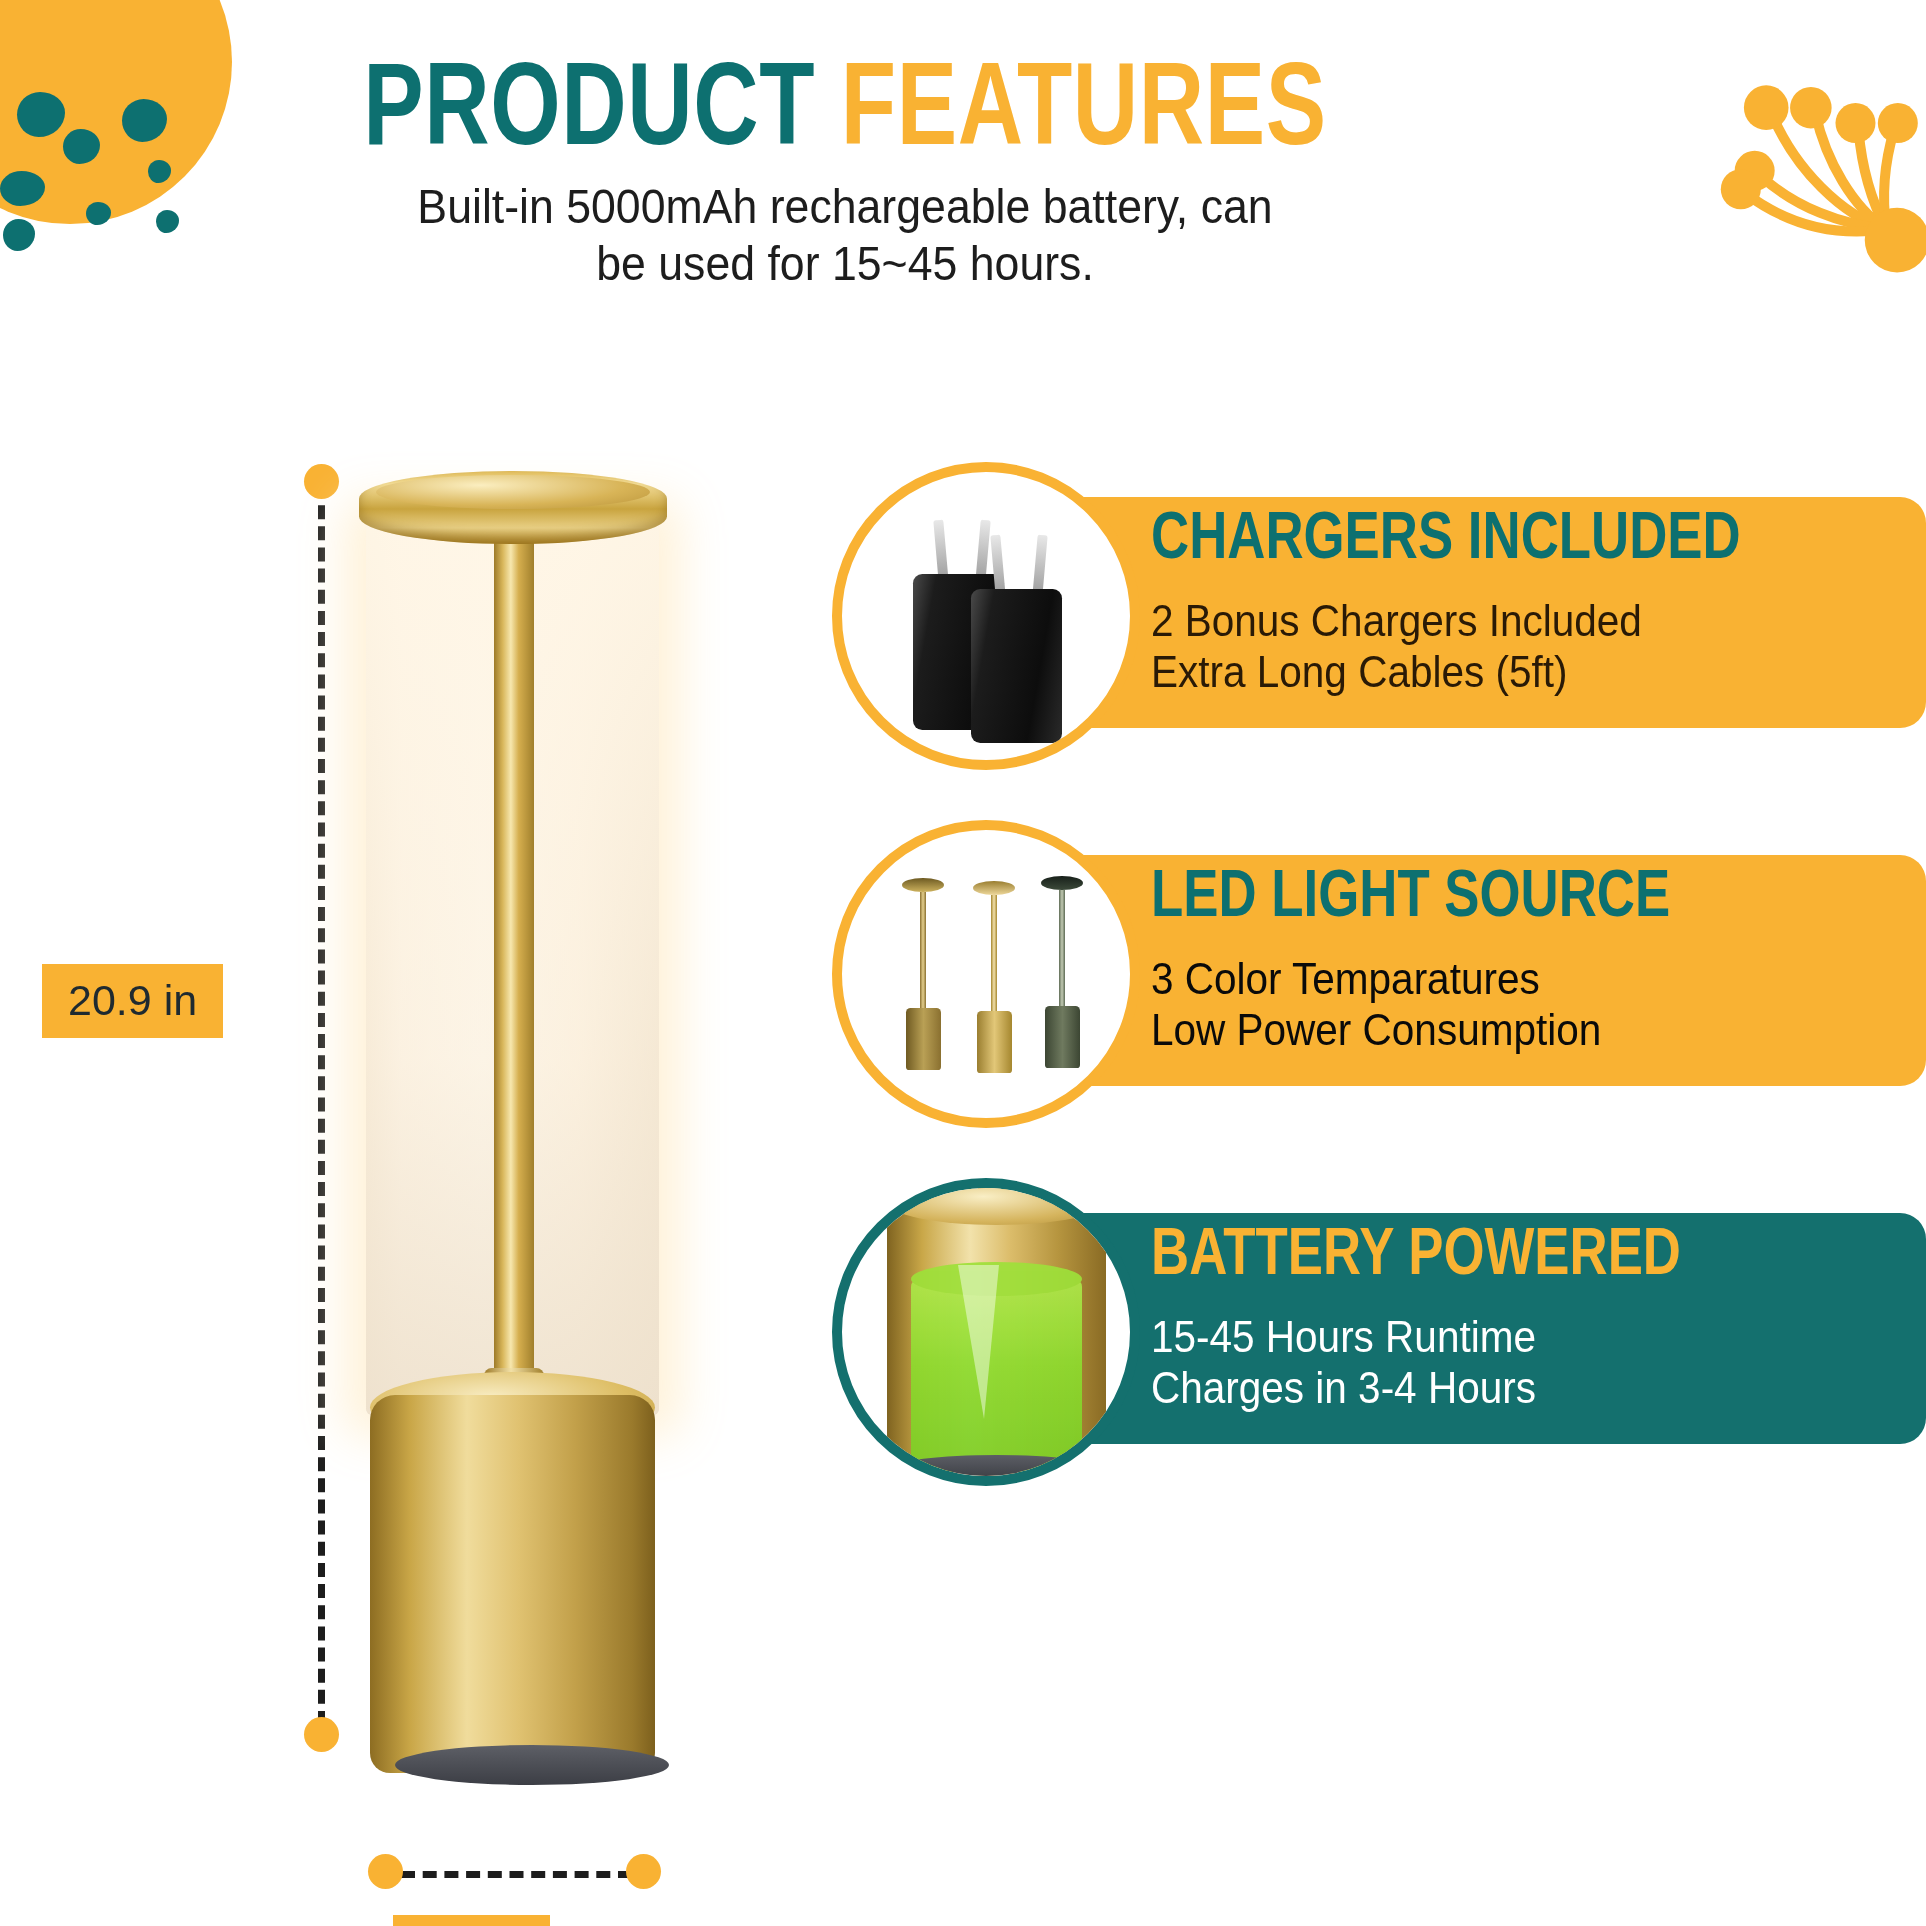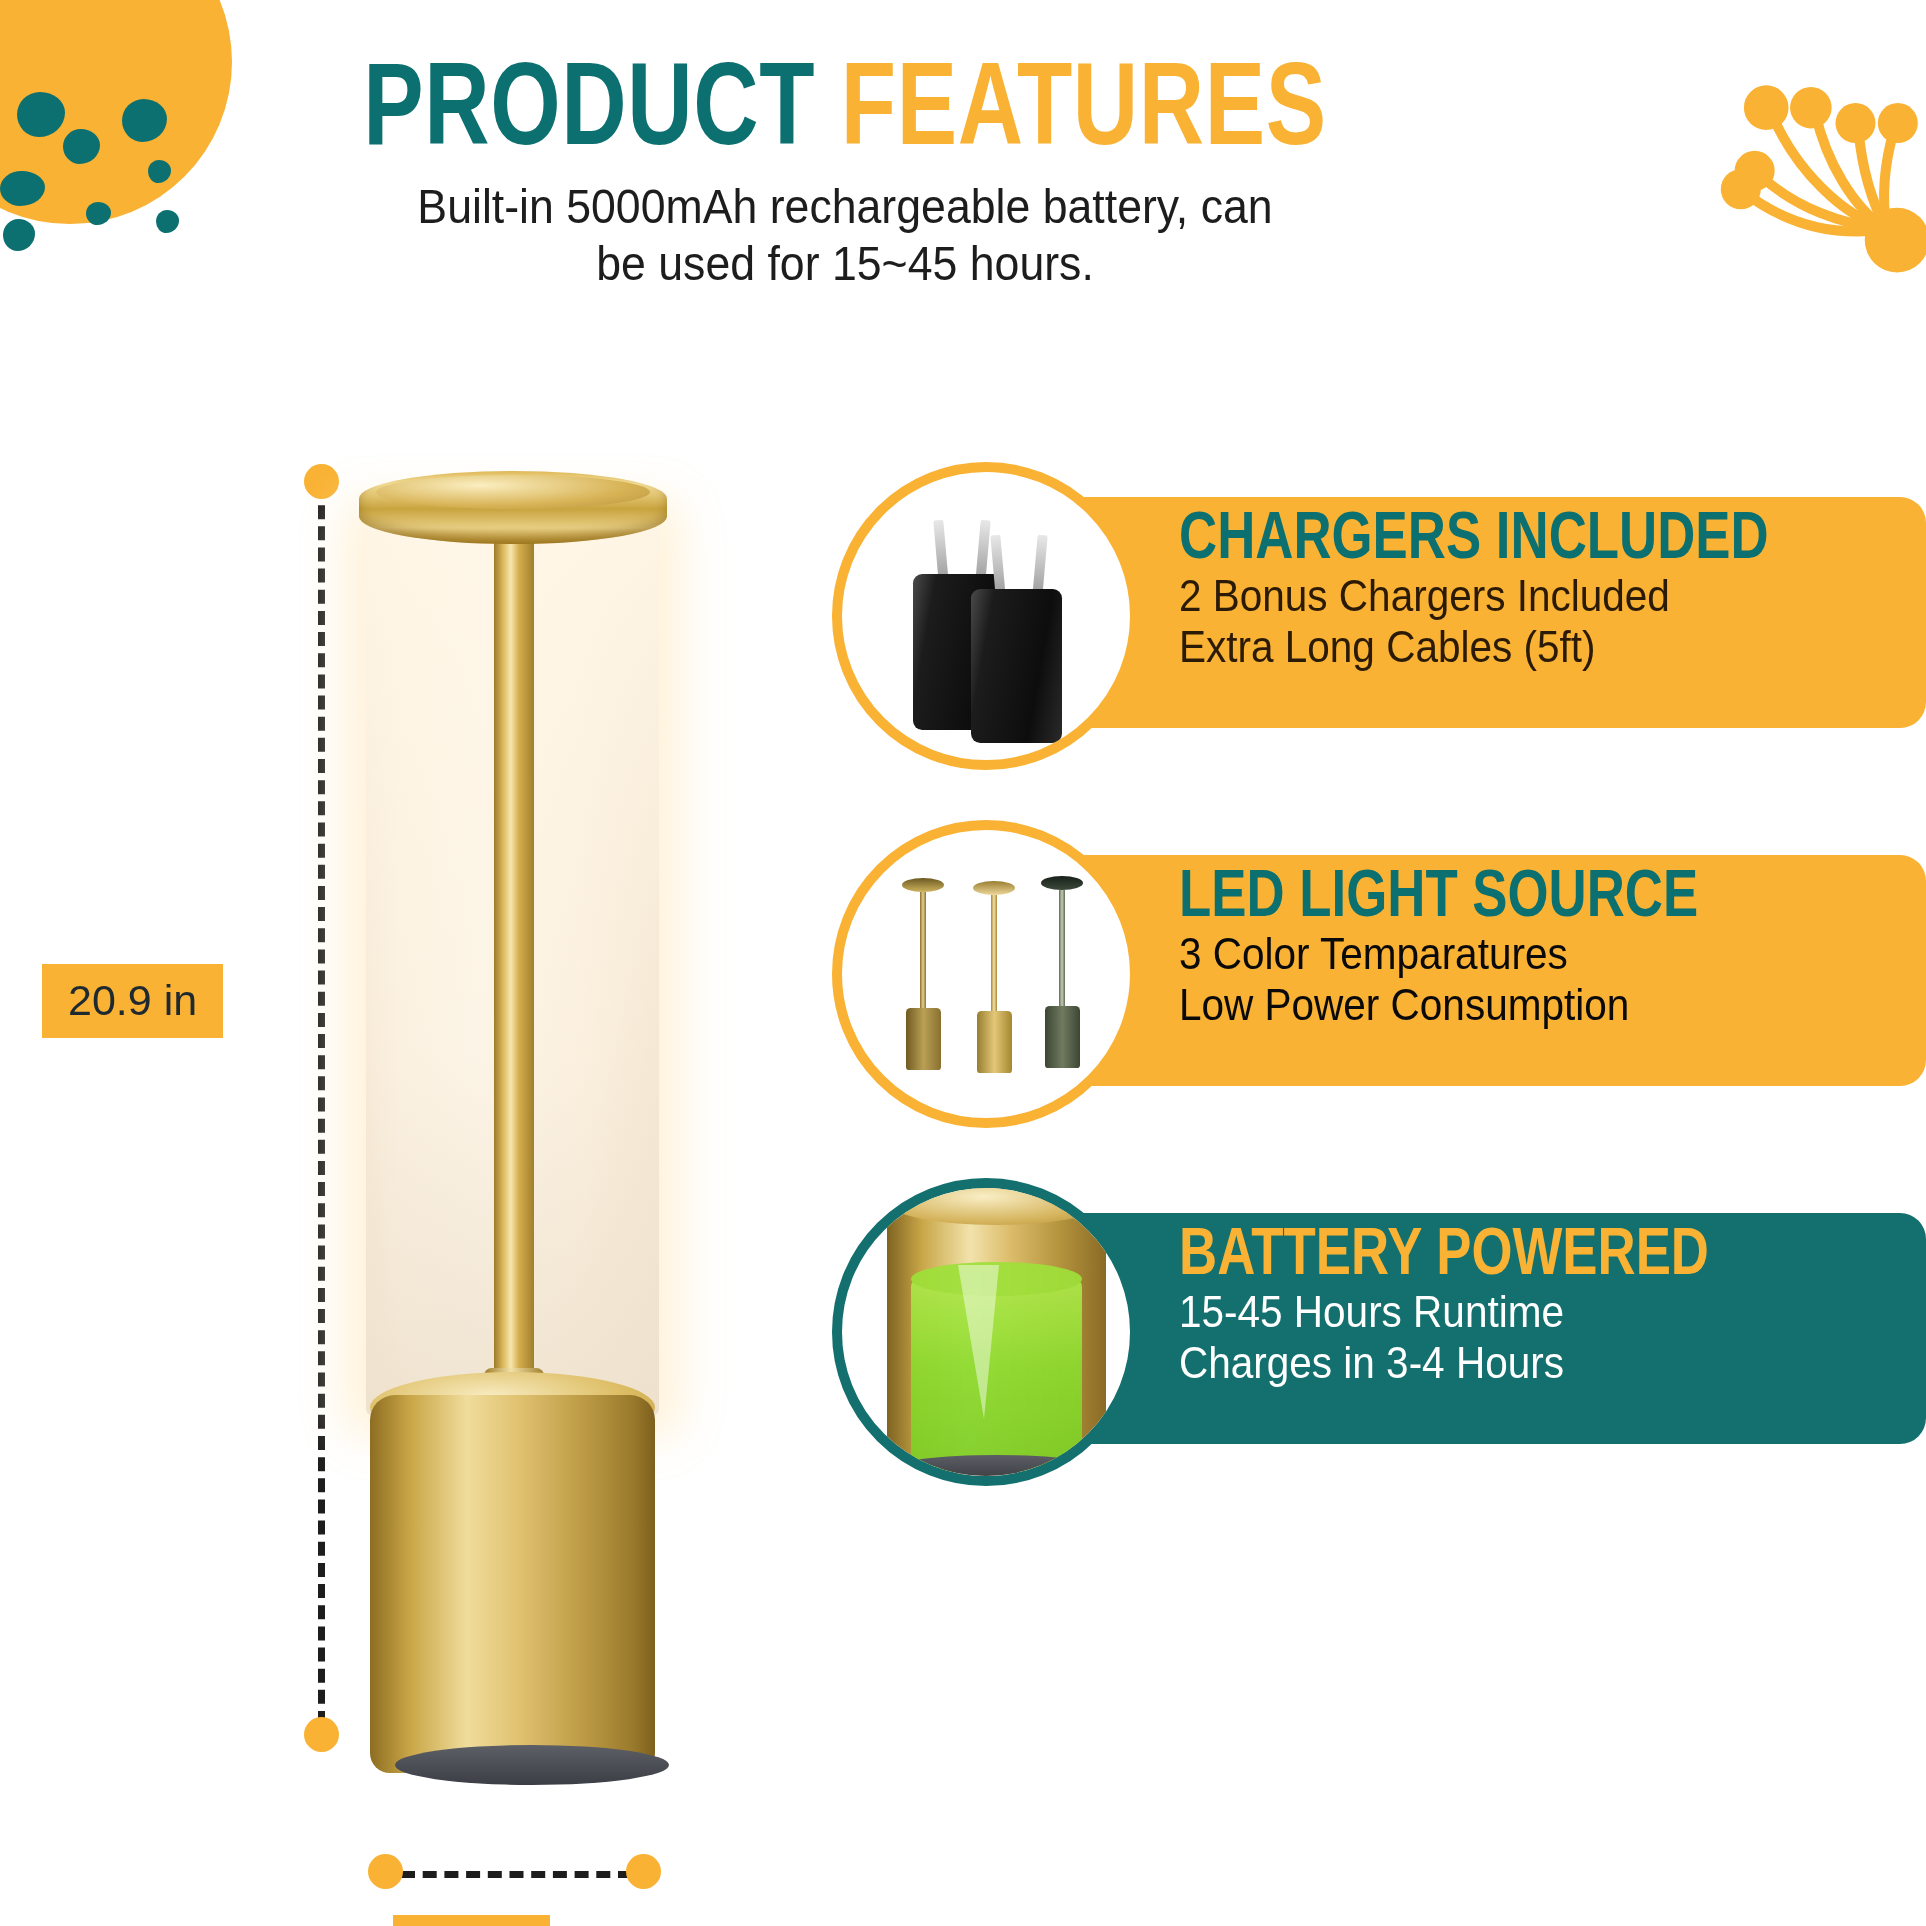--- a/index.html
+++ b/index.html
@@ -114,35 +114,35 @@
   .band.teal{ background:#14706E; }
 
   .ring{
     position:absolute; left:0; top:0; width:308px; height:308px;
     border-radius:50%; background:#ffffff; z-index:3;
   }
   .ring.orange{ border:10px solid #F9B233; }
   .ring.teal{ border:10px solid #14706E; }
   .ring-inner{ position:absolute; inset:0; border-radius:50%; overflow:hidden; }
 
-  .card-text{ position:absolute; left:347px; top:40px; right:14px; z-index:4; }
+  .card-text{ position:absolute; left:319px; top:40px; right:14px; z-index:4; }
   .card-head{
     font-weight:bold; font-size:66px; line-height:1.0; letter-spacing:0px;
     transform:scaleX(0.80); transform-origin:left center; white-space:nowrap;
   }
   .card-head.teal{ color:#0D7070; }
   .card-head.orange{ color:#F9B233; }
   .card-line{
     font-size:45px; line-height:1.14; white-space:nowrap;
     transform:scaleX(0.90); transform-origin:left center;
   }
   .card-line.dark{ color:#2a1a06; }
   .card-line.black{ color:#0a0a0a; }
   .card-line.white{ color:#ffffff; }
-  .card-body{ margin-top:2px; }
+  .card-body{ margin-top:27px; }
 
   
   .ic{ position:absolute; inset:0; }
 
   .plug{ position:absolute; border-radius:9.2px;
          background:linear-gradient(100deg,#4a4a4a 0%,#1c1c1c 20%,#0d0d0d 70%,#2a2a2a 100%); }
   .prong{ position:absolute; width:10px; background:linear-gradient(180deg,#e8e8e8,#9a9a9a);
           border-radius:2.3px; }
 
   .knob{

